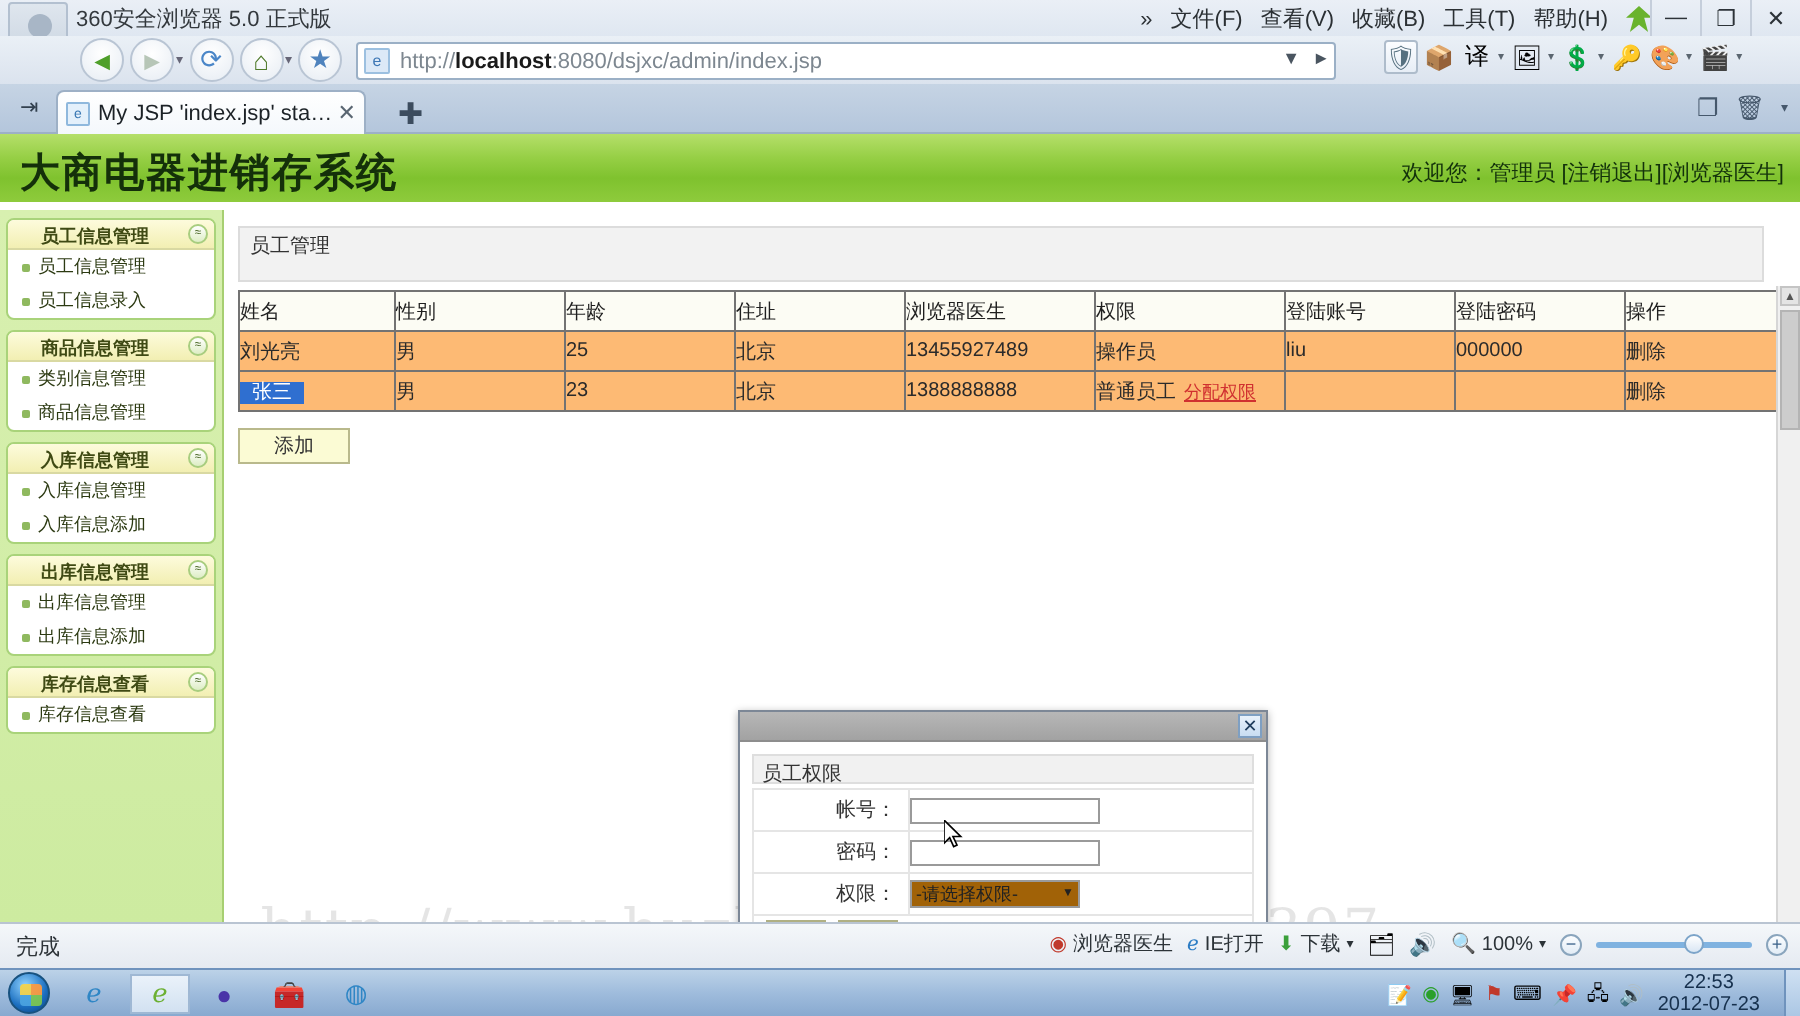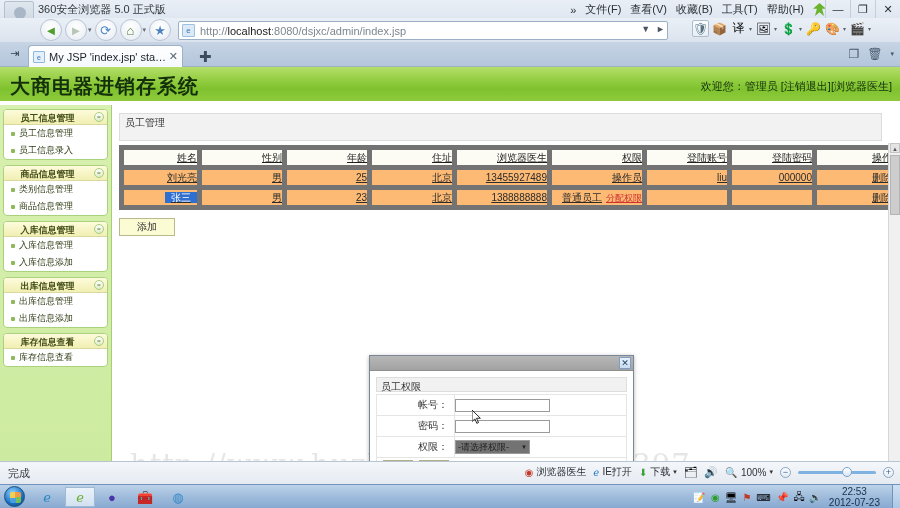--- a/index.html
+++ b/index.html
@@ -48,21 +48,21 @@
   .back { color:#4f9f2a; font-weight:bold; }
   .fwd  { color:#b7c6b7; font-weight:bold;}
   .tiny-caret { font-size:7px; color:#667; margin-left:-2px; }
 
   .urlbar { position:absolute; left:178px; top:3px; width:490px; height:19px;
      background:#fff; border:1px solid #9bb0c6; border-radius:2px;
      display:flex; align-items:center; padding-left:3px; }
   .url-fav { width:13px;height:13px; background:#dce9f7; border:1px solid #9cc0e0;
      border-radius:1px; font-size:8px; color:#3d77b5; text-align:center; line-height:12px;}
   .url-text { margin-left:5px; font-size:11px; color:#7d8790; white-space:nowrap;}
-  .url-text b { color:#1a1a1a; font-weight:normal; }
+  .url-text b { color:#1a1a1a; font-weight:bold; }
   .url-ctrls { position:absolute; right:2px; top:2px; display:flex; gap:6px; }
   .url-ctrls span { font-size:9px; color:#4a5560; }
 
   .toolicons { position:absolute; left:692px; top:2px; display:flex; align-items:center; gap:2px;}
   .ti { width:17px;height:17px; display:flex;align-items:center;justify-content:center;
      font-size:12px; border-radius:2px; }
   .ti.shield { border:1px solid #aebccb; background:linear-gradient(#fbfdff,#e7eef6); color:#56707f;}
   .ti-caret { font-size:6px; color:#5b6670; margin-right:1px;}
 
   .tabstrip { height:25px; position:relative;
@@ -116,22 +116,22 @@
   .grp-item span { font-size:9px; color:#2c3a12; }
 
   
   .content { position:absolute; left:113px; top:0; right:12px; height:356px;
      background:#fff; padding:8px 6px; }
   .panel-title { height:28px; background:#f2f2f2; border:1px solid #dcdcdc;
      font-size:10px; color:#333; padding:2px 0 0 5px; width:100%; }
 
   table.grid { border-collapse:collapse; margin-top:4px; width:745px;
      table-layout:fixed; }
-  table.grid th, table.grid td { border:5px solid #737373; font-size:10px;
-     text-align:right; height:20px; color:#2b2b2b;text-decoration:underline; }
+  table.grid th, table.grid td { border:1px solid #737373; font-size:10px;
+     text-align:left; height:20px; color:#2b2b2b; }
   table.grid th { background:#fcfcf4; font-weight:normal; color:#1f1f1f; }
   table.grid td { background:#fdba74; }
   td.num { color:#6b6b6b; }
   .sel-name { background:#2f6fd0; color:#fff; padding:0 6px; }
   .link-red { color:#d03030; font-size:9px; text-decoration:underline; margin-left:4px;}
 
   .add-btn { margin-top:8px; width:56px; height:18px; background:#fbfbd4;
      border:1px solid #b9b98c; font-size:10px; color:#333; display:flex;
      align-items:center; justify-content:center; }
 
@@ -143,21 +143,21 @@
   .dlg-close { position:absolute; right:2px; top:1px; width:12px;height:12px;
      background:linear-gradient(#e8f1fb,#c8ddf2); border:1px solid #7e9fc2;
      font-size:9px; color:#1f3c5c; text-align:center; line-height:11px;}
   .dlg-body { padding:6px; }
   .dlg-sub { height:15px; background:#f1f1f1; border:1px solid #dedede;
      font-size:10px; color:#333; padding:2px 0 0 4px; }
   table.form { border-collapse:collapse; width:100%; margin-top:2px; }
   table.form td { border:1px solid #e5e5e5; height:21px; font-size:10px; color:#333;}
   td.flabel { width:78px; text-align:right; padding-right:6px; }
   .finput { width:95px; height:13px; border:1px solid #9a9a9a; background:#fff; }
-  .fselect { width:75px; height:14px; border:1px solid #9a9a9a; background:#737373;
+  .fselect { width:85px; height:14px; border:1px solid #9a9a9a; background:#a16207;
      font-size:9px; color:#222; display:flex; align-items:center;
      justify-content:space-between; padding:0 2px; }
   .fselect i { font-size:6px; font-style:normal; }
   .fbtns { display:flex; gap:6px; padding-left:6px; }
   .fbtn { background:#fbfbd4; border:1px solid #b0b084; font-size:9px;
      padding:1px 5px; color:#333; }
   .cursor { position:absolute; left:472px; top:305px; width:10px;height:15px;
      pointer-events:none; }
 
   .watermark { position:absolute; left:130px; top:343px; width:770px;

